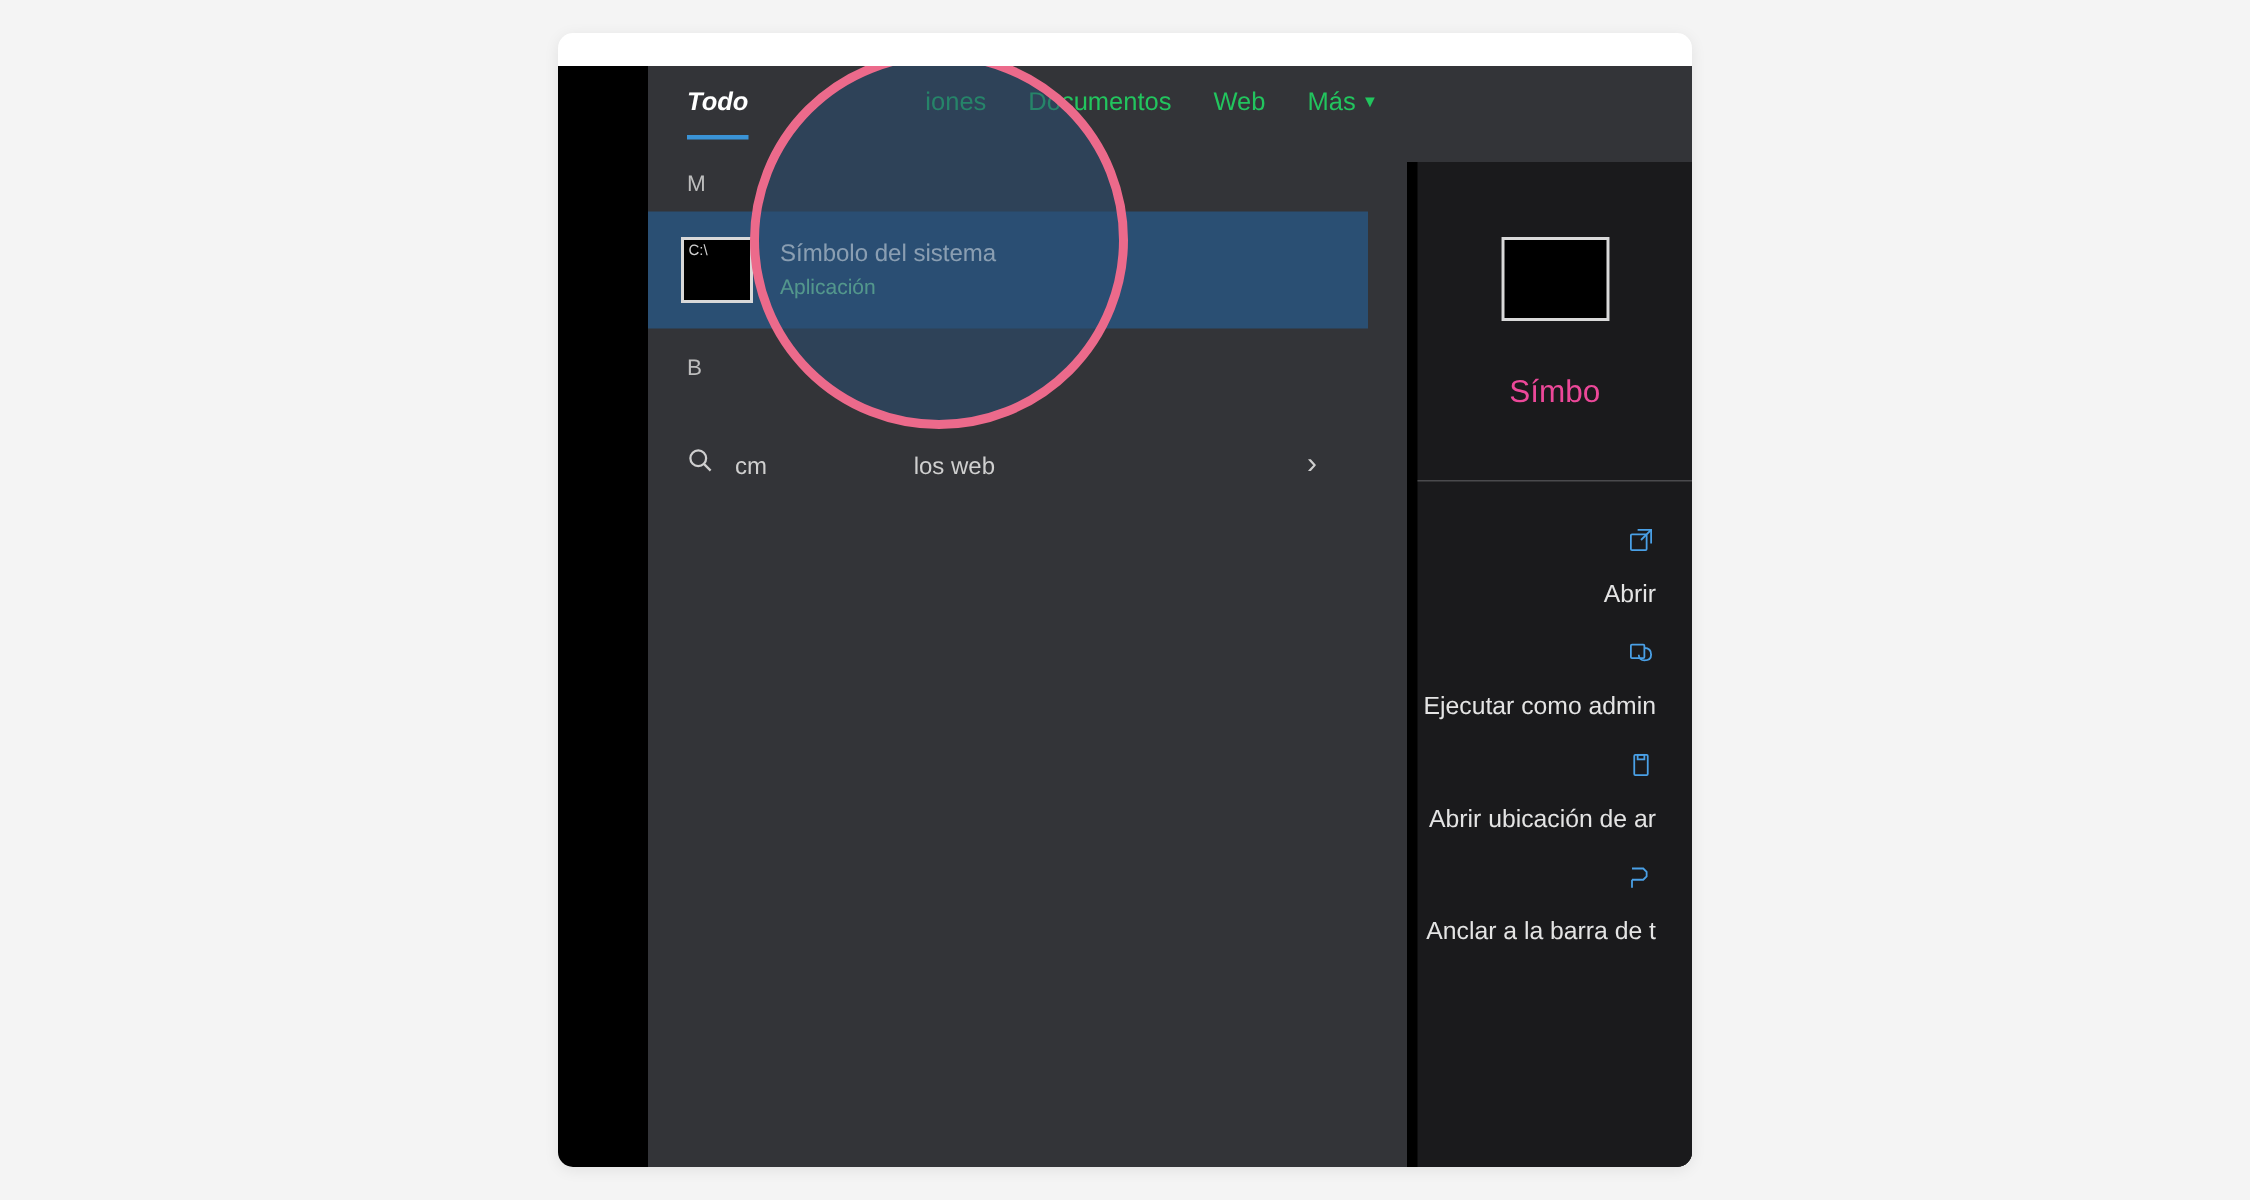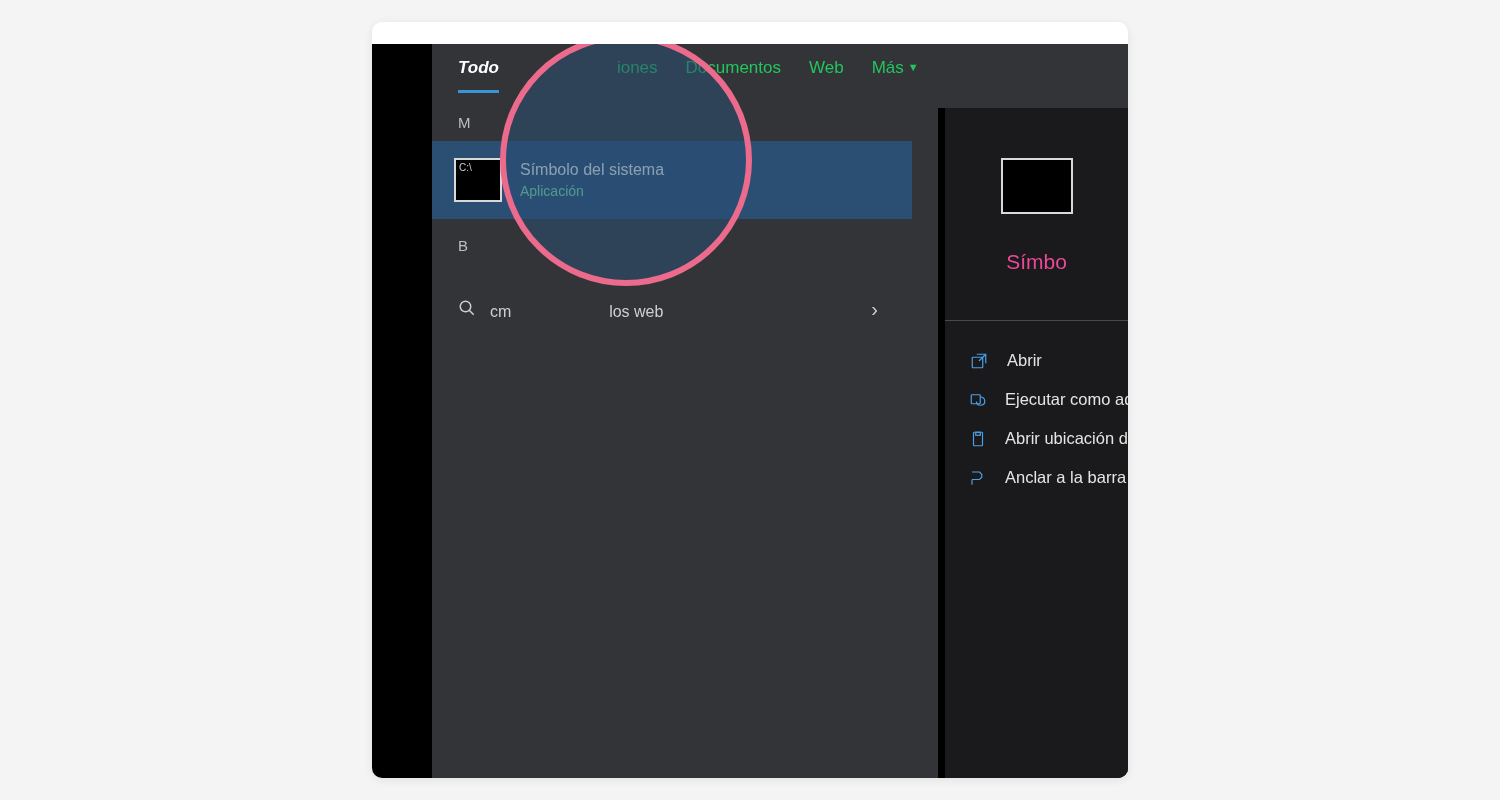--- a/index.html
+++ b/index.html
@@ -125,20 +125,21 @@
 
   .action {
     display: flex;
     align-items: flex-end;
     gap: 18px;
     padding: 10px 2px;
     font-size: 16.5px;
     color: #e4e4e4;
     cursor: pointer;
     white-space: nowrap;
+    flex-direction: column;
   }
   .action .aic { width: 20px; display: flex; align-items: center; justify-content: center; }
   .action svg { width: 18px; height: 18px; stroke: #4aa0e6; fill: none; stroke-width: 1.6; }
 
   
   .highlight {
     position: absolute;
     width: 252px; height: 252px;
     border-radius: 50%;
     left: 68px; top: -10px;

